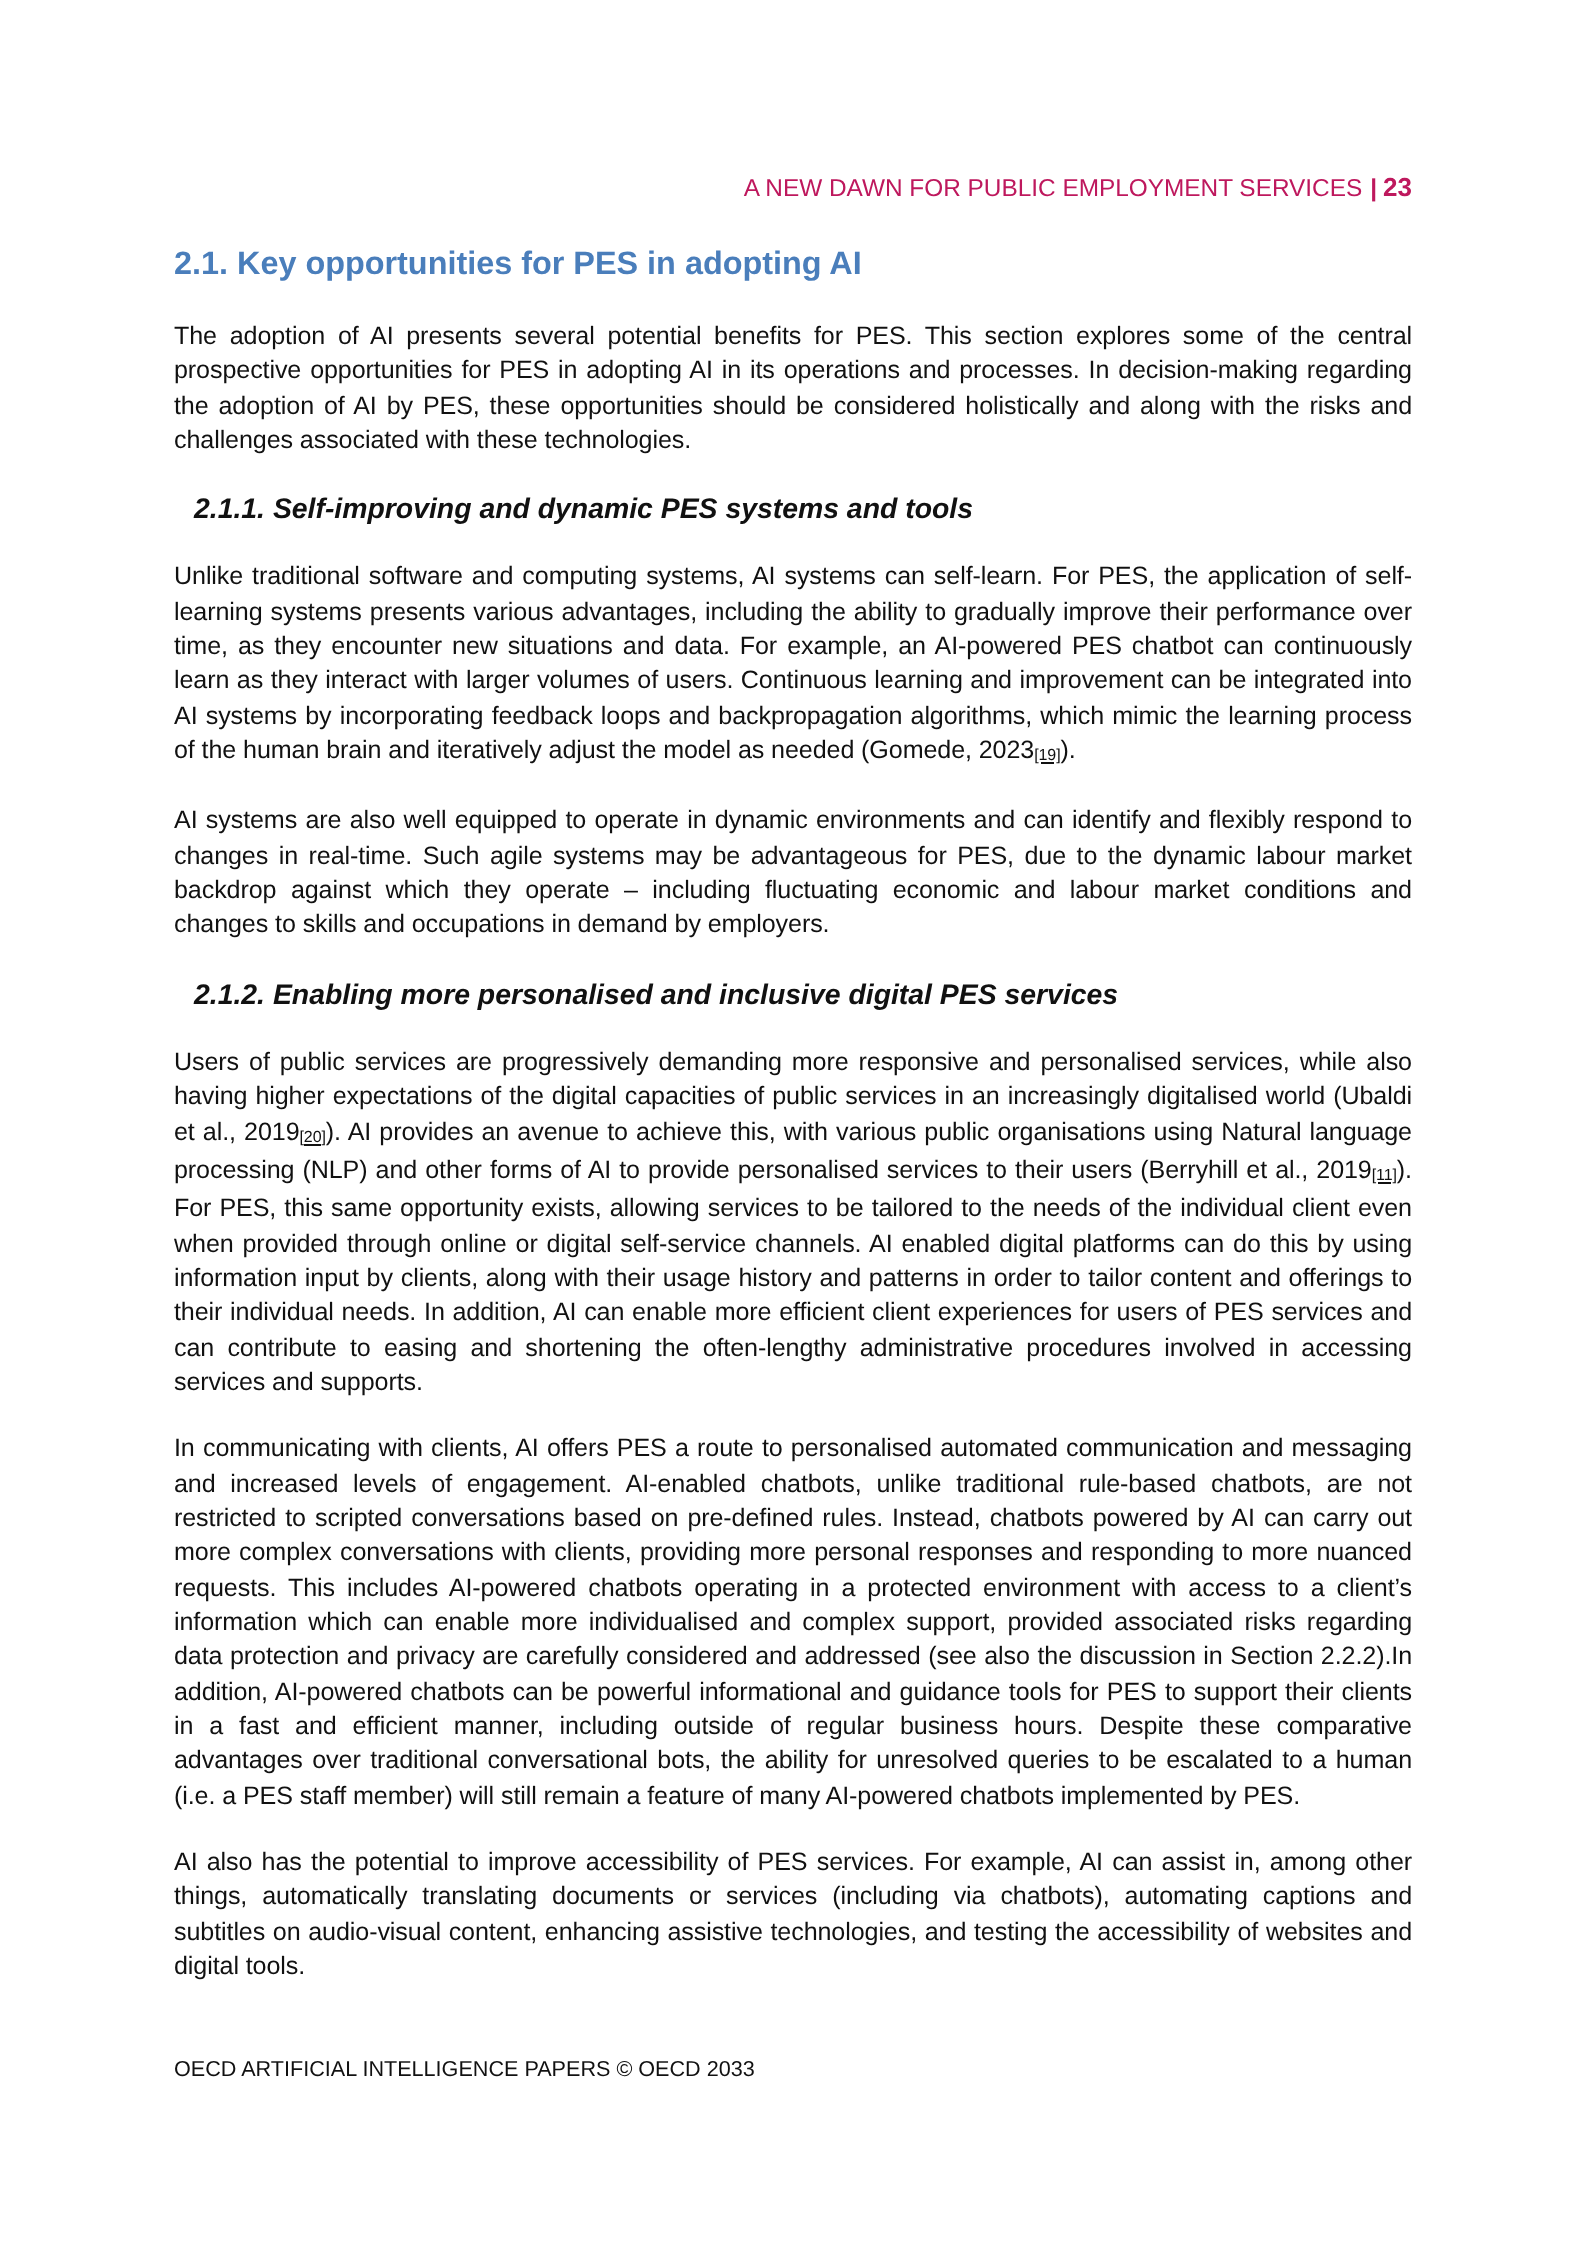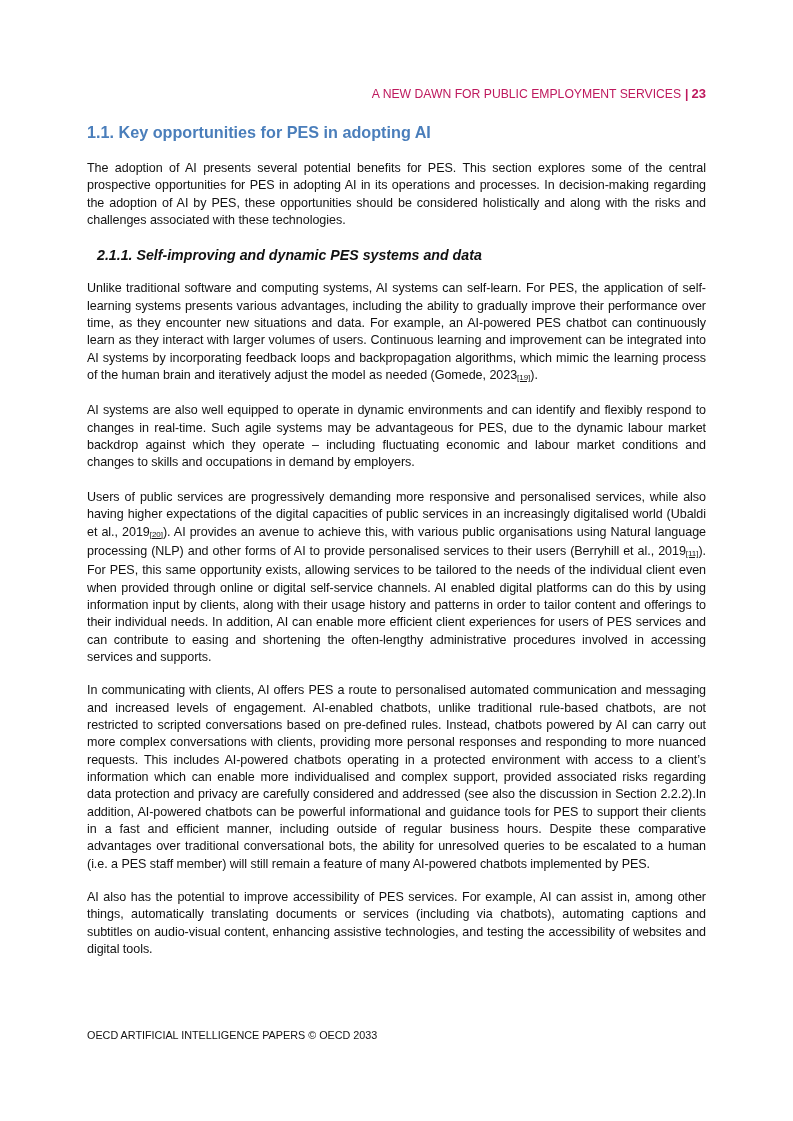--- a/index.html
+++ b/index.html
@@ -24,27 +24,28 @@
                white-space: nowrap; letter-spacing: 1px; }
 </style>
 </head>
 <body>
 
 <div class="running-header">
   <span>A NEW DAWN FOR PUBLIC EMPLOYMENT SERVICES</span><span class="sep">|</span><span class="page-num">23</span>
 </div>
 
 <div class="content">
-  <h2 class="section-title">1.1. Key opportunities for PES in adopting AI</h2>
+  <h2 class="section-title">2.1. Key opportunities for PES in adopting AI</h2>
   <p class="spaced">The adoption of AI presents several potential benefits for PES. This section explores some of the central prospective opportunities for PES in adopting AI in its operations and processes. In decision-making regarding the adoption of AI by PES, these opportunities should be considered holistically and along with the risks and challenges associated with these technologies.</p>
 
-  <h3 class="subsection-title">2.1.1. Self-improving and dynamic PES systems and data</h3>
+  <h3 class="subsection-title">2.1.1. Self-improving and dynamic PES systems and tools</h3>
   <p><span>Unlike traditional software and computing systems, AI systems can self-learn. For PES, the application of self-learning systems presents various advantages, including the ability to gradually improve their performance over time, as they encounter new situations and data. For example, an AI-powered PES chatbot can continuously learn as they interact with larger volumes of users. Continuous learning and improvement can be integrated into AI systems by incorporating feedback loops and backpropagation algorithms, which mimic the learning process of the human brain and iteratively adjust the model as needed (Gomede, 2023</span><sub class="ref">[19]</sub><span>).</span></p>
   <p class="spaced">AI systems are also well equipped to operate in dynamic environments and can identify and flexibly respond to changes in real-time. Such agile systems may be advantageous for PES, due to the dynamic labour market backdrop against which they operate – including fluctuating economic and labour market conditions and changes to skills and occupations in demand by employers.</p>
 
+  <h3 class="subsection-title">2.1.2. Enabling more personalised and inclusive digital PES services</h3>
   <p><span>Users of public services are progressively demanding more responsive and personalised services, while also having higher expectations of the digital capacities of public services in an increasingly digitalised world (Ubaldi et al., 2019</span><sub class="ref">[20]</sub><span>). AI provides an avenue to achieve this, with various public organisations using Natural language processing (NLP) and other forms of AI to provide personalised services to their users (Berryhill et al., 2019</span><sub class="ref">[11]</sub><span>). For PES, this same opportunity exists, allowing services to be tailored to the needs of the individual client even when provided through online or digital self-service channels. AI enabled digital platforms can do this by using information input by clients, along with their usage history and patterns in order to tailor content and offerings to their individual needs. In addition, AI can enable more efficient client experiences for users of PES services and can contribute to easing and shortening the often-lengthy administrative procedures involved in accessing services and supports.</span></p>
   <p>In communicating with clients, AI offers PES a route to personalised automated communication and messaging and increased levels of engagement. AI-enabled chatbots, unlike traditional rule-based chatbots, are not restricted to scripted conversations based on pre-defined rules. Instead, chatbots powered by AI can carry out more complex conversations with clients, providing more personal responses and responding to more nuanced requests. This includes AI-powered chatbots operating in a protected environment with access to a client’s information which can enable more individualised and complex support, provided associated risks regarding data protection and privacy are carefully considered and addressed (see also the discussion in Section 2.2.2).In addition, AI-powered chatbots can be powerful informational and guidance tools for PES to support their clients in a fast and efficient manner, including outside of regular business hours. Despite these comparative advantages over traditional conversational bots, the ability for unresolved queries to be escalated to a human (i.e. a PES staff member) will still remain a feature of many AI-powered chatbots implemented by PES.</p>
   <p>AI also has the potential to improve accessibility of PES services. For example, AI can assist in, among other things, automatically translating documents or services (including via chatbots), automating captions and subtitles on audio-visual content, enhancing assistive technologies, and testing the accessibility of websites and digital tools.</p>
 </div>
 
 <div class="footer">OECD ARTIFICIAL INTELLIGENCE PAPERS © OECD 2033</div>
 
 <div class="watermark">
   <span>ᶜ°°</span>
   <span>大数跨境</span>

